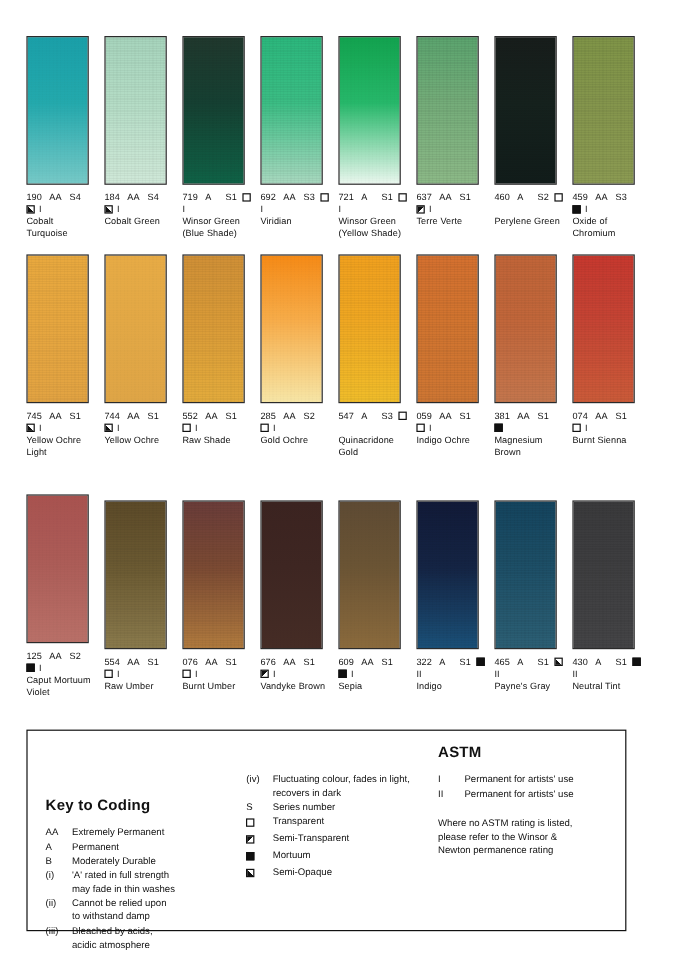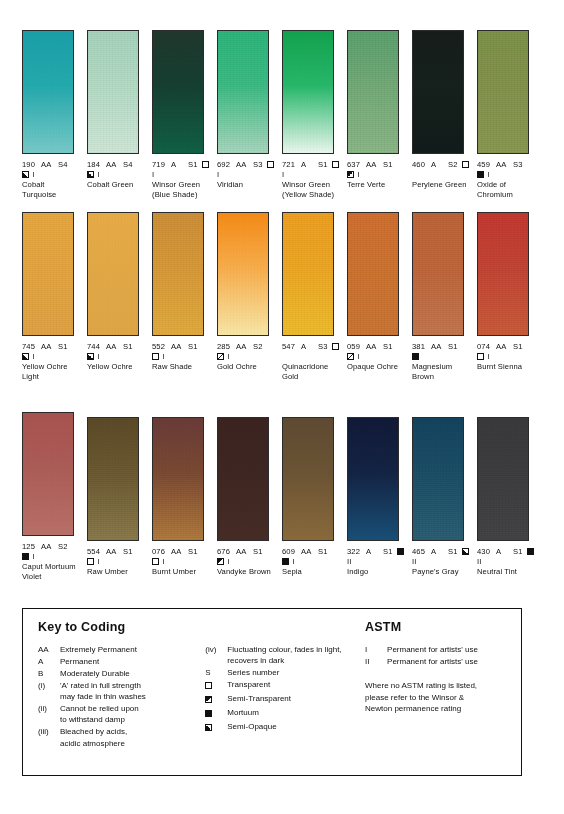--- a/index.html
+++ b/index.html
@@ -88,21 +88,21 @@
     background:#fff;
   }
   .keyinner{
     position:absolute;inset:3px;
     border:0;
     padding:8px 12px;
     box-sizing:border-box;
     display:flex;
   }
   .kcol{position:relative;}
-  .kcol-a{width:178px;}
+  .kcol-a{width:178px;margin-top:44px;}
   .kcol-b{width:170px;}
   .kcol-c{width:150px;}
 
   .ktitle{
     font-size:12.5px;font-weight:bold;
     margin:0 0 10px 0;letter-spacing:.2px;
   }
   .kitem{
     display:flex;font-size:8px;line-height:11.4px;margin-bottom:.5px;
   }
@@ -381,21 +381,21 @@
           <div class="line1">
             <span class="num">059</span>
             <span class="perm">AA</span>
             <span class="ser">S1</span>
           </div>
           <div class="line2">
             <span class="op semi-transparent-alt"></span>
             <span class="astmtxt">I</span>
           </div>
           <div class="name">
-            <div>Opaque Ochre</div>
+            <div>Indigo Ochre</div>
           </div>
         </div>
       </div>
       <div class="cell">
         <div class="swatch" style="background:linear-gradient(to bottom, #c06438 0%, #c1663a 45%, #c4764d 100%)">
           <div class="grain" style="opacity:.22"></div>
         </div>
         <div class="info">
           <div class="line1">
             <span class="num">381</span>

